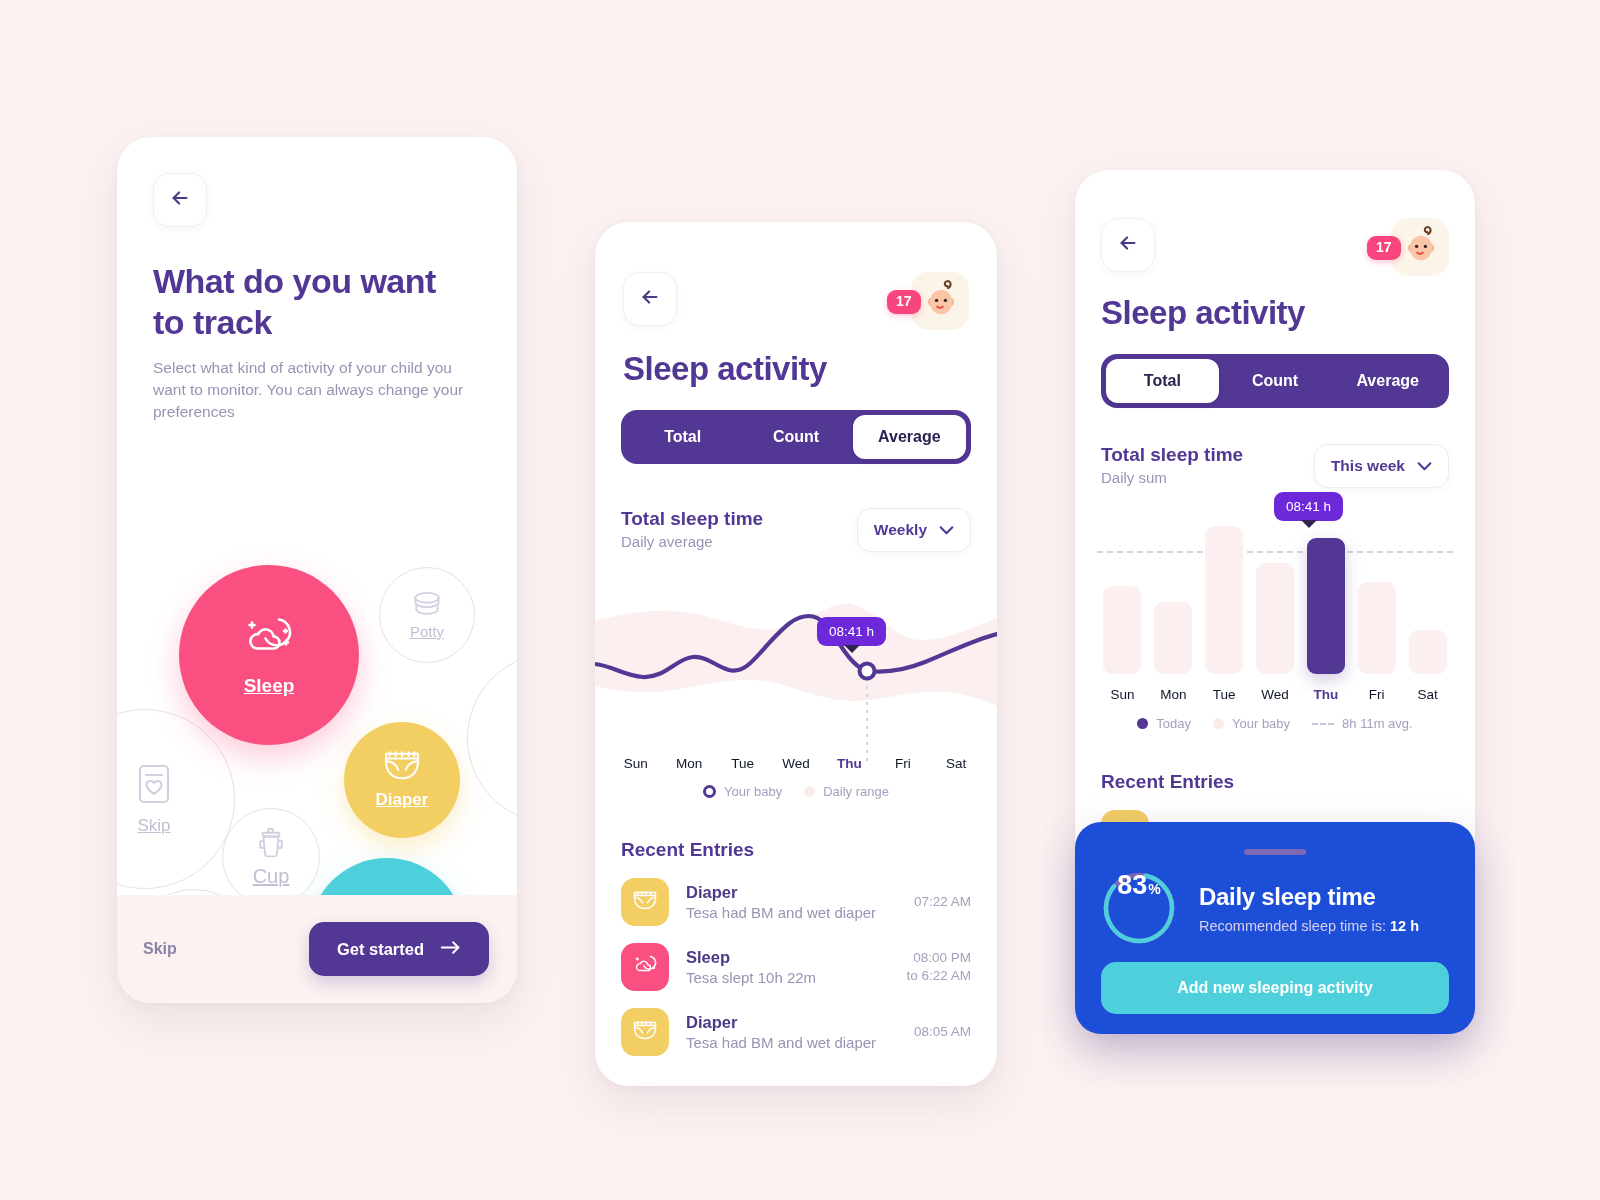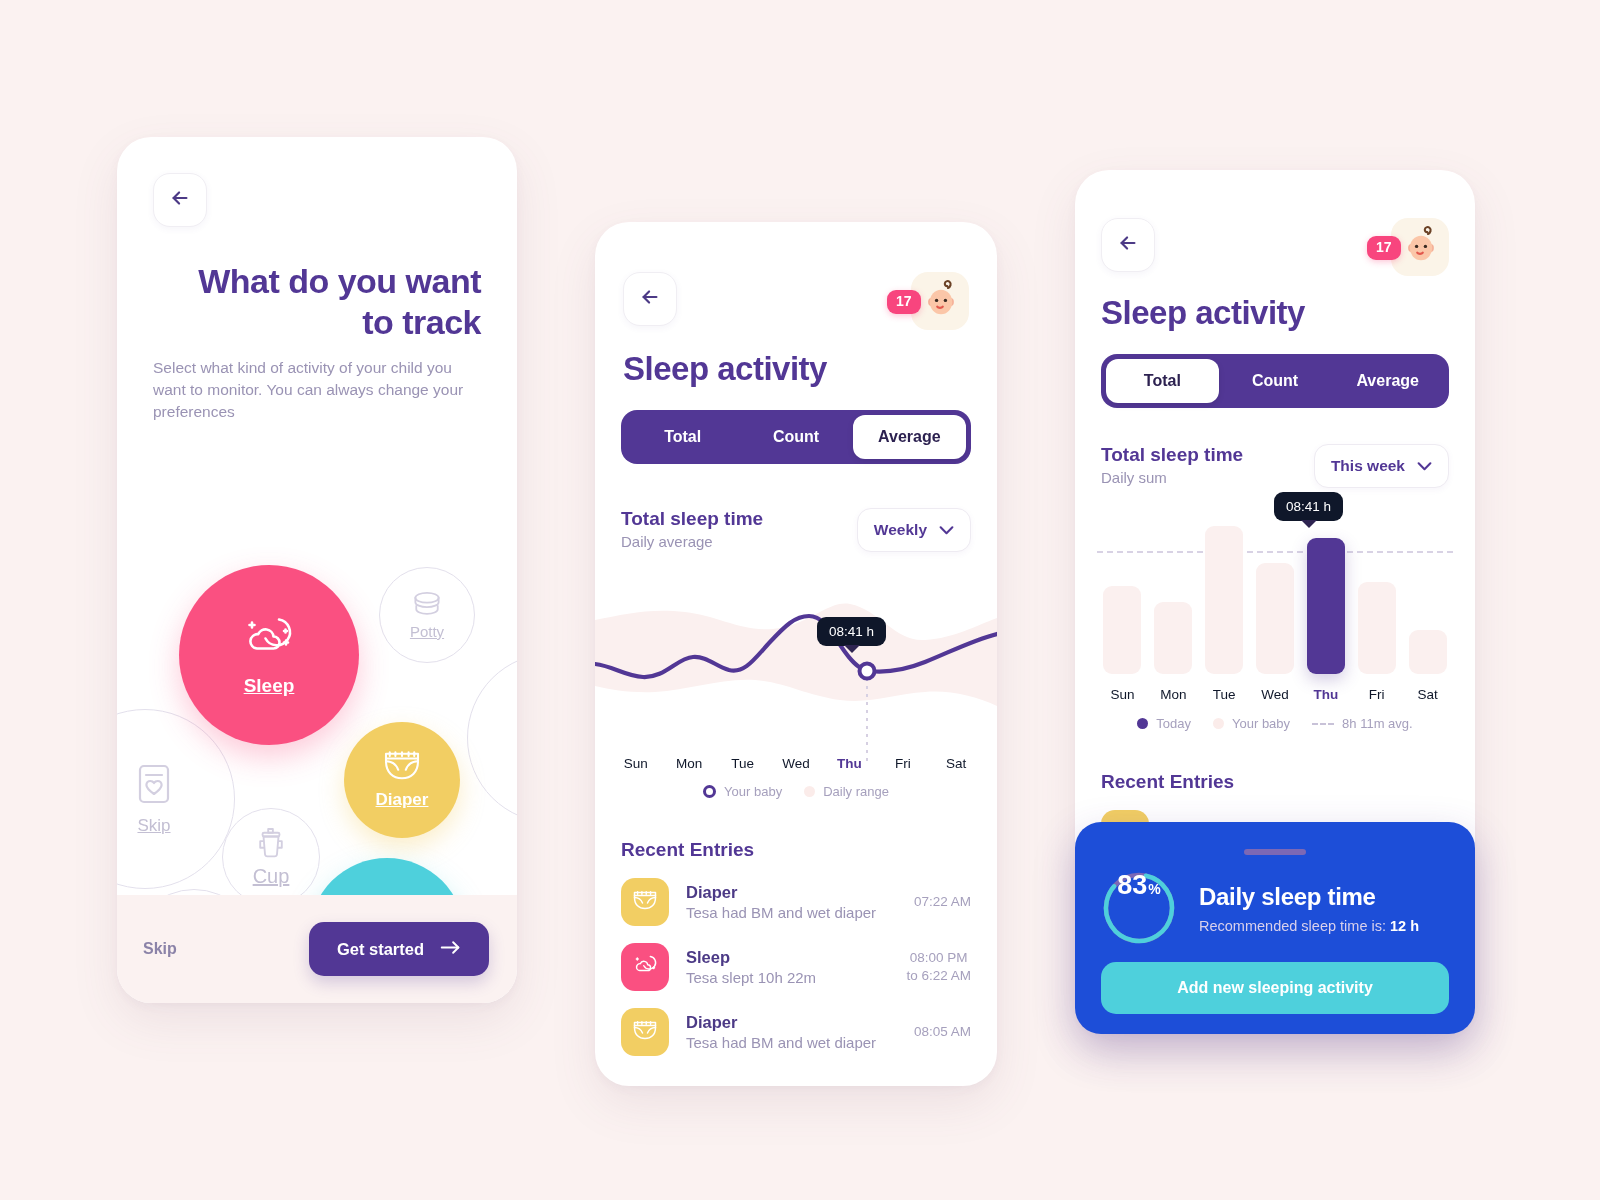--- a/index.html
+++ b/index.html
@@ -45,21 +45,21 @@
   }
   .badge {
     position:absolute; left:-24px; top:18px;
     background:#F8457E; color:#fff; font-size:14px; font-weight:bold;
     border-radius:9px; padding:3px 9px; line-height:1.25;
     box-shadow:0 2px 6px rgba(248,69,126,.3);
   }
 
   
   #phone1 .p1head { padding:36px 36px 0 36px; }
-  #phone1 h1 { font-size:34px; line-height:1.22; margin-top:34px;text-align:right; }
+  #phone1 h1 { font-size:34px; line-height:1.22; margin-top:34px; }
   #phone1 .sub {
     margin-top:13px; font-size:15.5px; line-height:1.42; color:#9A93B4;
     max-width:340px;
   }
   .bubbles { position:absolute; left:0; top:418px; width:400px; height:480px; }
   .bubble {
     position:absolute; border-radius:50%;
     display:flex; flex-direction:column; align-items:center; justify-content:center;
     cursor:pointer;
   }
@@ -103,21 +103,21 @@
   .picker {
     border:1.6px solid #EEEBF2; border-radius:14px; background:#fff;
     display:flex; align-items:center; gap:12px;
     padding:12px 16px; cursor:pointer;
     box-shadow:0 2px 6px rgba(90,61,158,.05);
   }
   .picker span { font-size:15.5px; font-weight:bold; color:#523795; }
 
   
   .tip {
-    background:#0f172a; color:#fff; font-size:13.5px; border-radius:9px;
+    background:#6d28d9; color:#fff; font-size:13.5px; border-radius:9px;
     padding:7px 12px; position:absolute; white-space:nowrap; font-weight:normal;
   }
   .tip:after {
     content:""; position:absolute; left:50%; transform:translateX(-50%);
     bottom:-7px; border-left:8px solid transparent; border-right:8px solid transparent;
     border-top:8px solid #2E2451;
   }
 
   
   .days { display:flex; }
@@ -138,21 +138,21 @@
   
   .re-title { font-size:19px; font-weight:bold; color:#523795; }
   .entry { display:flex; align-items:center; gap:17px; margin-top:17px; }
   .eicon {
     width:48px; height:48px; border-radius:14px; flex:none;
     display:flex; align-items:center; justify-content:center;
   }
   .etext { flex:1; min-width:0; }
   .ename { font-size:16.5px; font-weight:bold; color:#4C3A86; }
   .edesc { font-size:15px; color:#9A93B4; margin-top:2px; }
-  .etime { font-size:13.5px; color:#A6A0BD; text-align:center; line-height:1.35;
+  .etime { font-size:13.5px; color:#A6A0BD; text-align:right; line-height:1.35;
     flex:none; }
 
   
   .bars { position:relative; height:150px; display:flex; align-items:flex-end;
     gap:0; }
   .barcell { flex:1; display:flex; justify-content:center; align-items:flex-end;
     height:100%; position:relative; }
   .bar { width:38px; border-radius:9px; background:#FBF0EF; cursor:pointer; }
   .bar.today { background:#523795; box-shadow:0 6px 16px rgba(82,55,149,.25); }
   .avgline {

